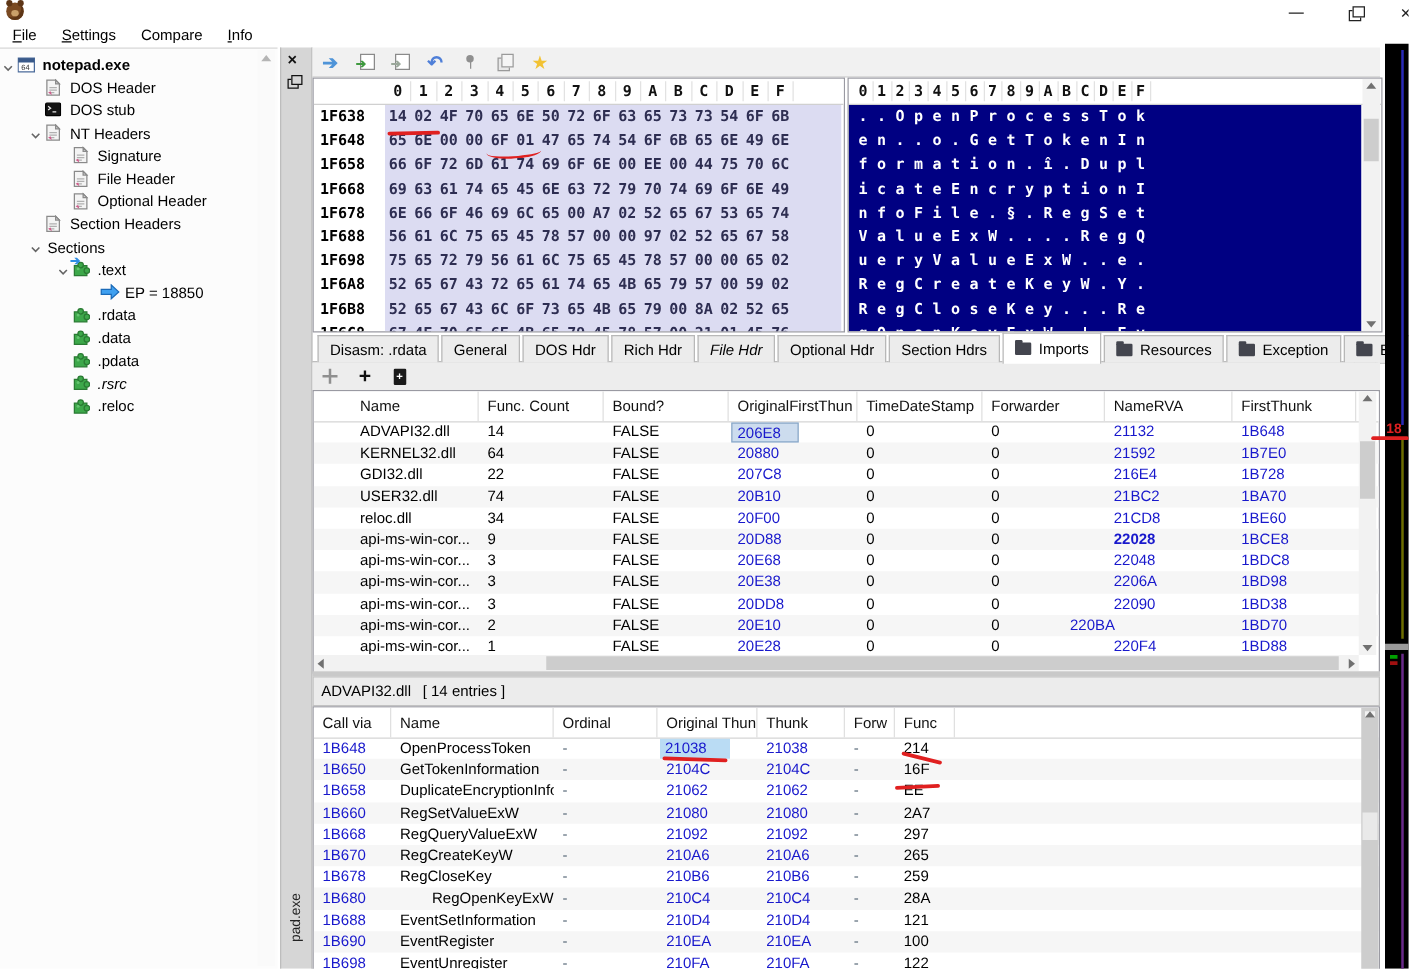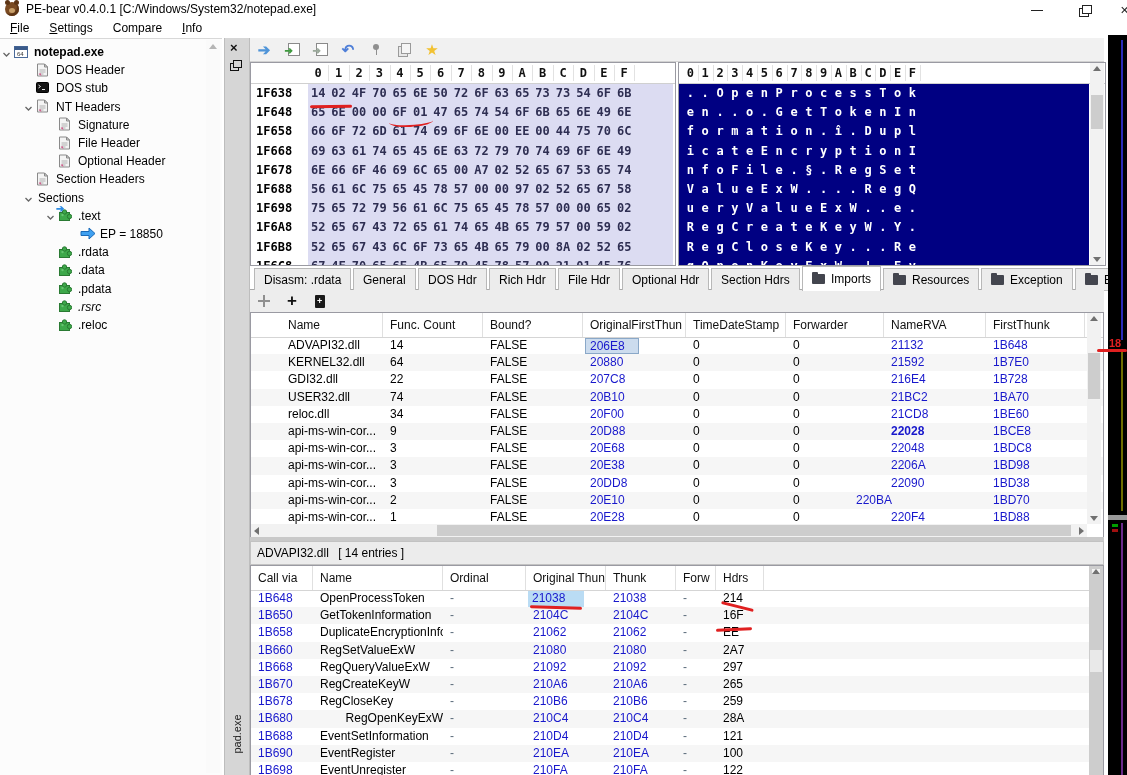--- a/index.html
+++ b/index.html
@@ -133,21 +133,20 @@
   .pageplus{position:relative;width:10px;height:13px;background:#1a1a1a;border-radius:1px;}
   .pageplus span{position:absolute;left:2px;top:1px;color:#fff;font-size:9px;font-weight:bold;}
 </style>
 </head>
 <body>
 
 <div class="abs" id="titlebar">
   <div class="abs" id="app-icon">
       <span class="muzzle"></span>
     </div>
-  <div class="abs" id="window-title">PE-bear v0.4.0.1 [C:/Windows/System32/notepad.exe]</div>
   <div class="abs win-btn" id="btn-min">
       <span class="bar"></span>
     </div>
   <div class="abs win-btn" id="btn-restore">
       <span class="r1"></span>
       <span class="r2"></span>
     </div>
   <div class="abs win-btn" id="btn-close">
       <span class="x">✕</span>
     </div>
@@ -803,21 +802,21 @@
     </div>
     <div class="tab" style="left: 103px;">
       <span>General</span>
     </div>
     <div class="tab" style="left: 168px;">
       <span>DOS Hdr</span>
     </div>
     <div class="tab" style="left: 239px;">
       <span>Rich Hdr</span>
     </div>
-    <div class="tab" style="left: 308px;">
+    <div class="tab" style="left: 308px; font-style: italic;">
       <span>File Hdr</span>
     </div>
     <div class="tab" style="left: 372px;">
       <span>Optional Hdr</span>
     </div>
     <div class="tab" style="left: 461px;">
       <span>Section Hdrs</span>
     </div>
     <div class="tab active" style="left: 552px;">
       <span class="folder-ico"></span>
@@ -998,21 +997,21 @@
 </div>
 
 <div class="abs" id="detail-panel">
   <div class="grid-header" id="detail-head">
       <span class="gh" style="left: 2px; width: 60px;">Call via</span>
       <span class="gh" style="left: 64px; width: 128px;">Name</span>
       <span class="gh" style="left: 194px; width: 81px;">Ordinal</span>
       <span class="gh" style="left: 277px; width: 78px;">Original Thunk</span>
       <span class="gh" style="left: 357px; width: 68px;">Thunk</span>
       <span class="gh" style="left: 427px; width: 38px;">Forw</span>
-      <span class="gh" style="left: 467px; width: 46px;">Hdrs</span>
+      <span class="gh" style="left: 467px; width: 46px;">Func</span>
     </div>
   <div id="detail-rows">
       <div class="grid-row" style="top: 24px;">
         <span class="gc blue" style="left: 2px; width: 60px;">1B648</span>
         <span class="gc" style="left: 64px; width: 128px;">OpenProcessToken</span>
         <span class="gc dim" style="left: 194px; width: 81px;">-</span>
         <span class="gc blue" style="left: 277px; width: 78px;">21038</span>
         <span class="gc blue" style="left: 357px; width: 68px;">21038</span>
         <span class="gc dim" style="left: 427px; width: 38px;">-</span>
         <span class="gc" style="left: 467px; width: 46px;">214</span>

